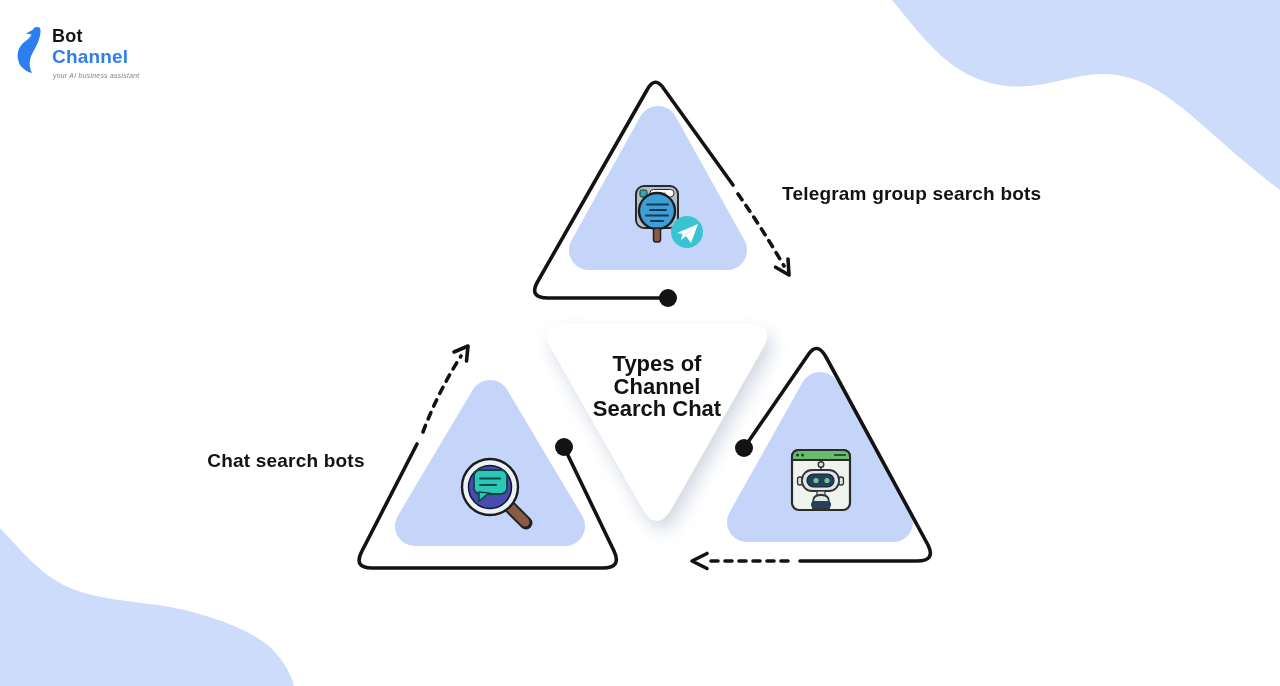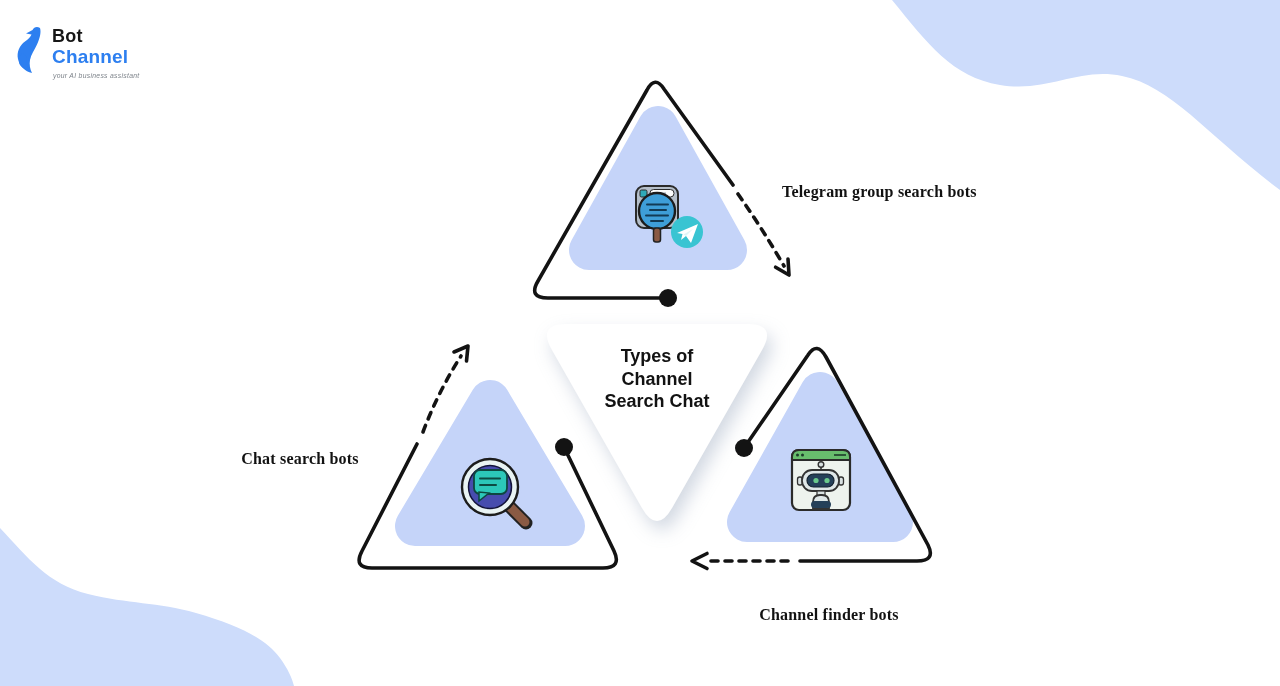--- a/index.html
+++ b/index.html
@@ -6,24 +6,24 @@
     --accent_blue:#2d7ff0;
     --triangle_fill:#c5d4f9;
     --blob_fill:#cddcfb;
     --outline_black:#131313;
     --teal:#39c4d2;
   }
   html,body{margin:0;padding:0;}
   body{font-family:"Liberation Sans",sans-serif;background:#fff;}
   .canvas{position:relative;width:1280px;height:686px;background:#ffffff;overflow:hidden;}
   .canvas svg.diagram{position:absolute;left:0;top:0;}
-  .label{position:absolute;color:#121212;font-weight:600;font-size:16px;letter-spacing:.2px;font-family:Liberation Serif, serif;}
+  .label{position:absolute;color:#121212;font-weight:600;font-size:19px;letter-spacing:.2px;}
   .label.center-align{text-align:center;}
-  .center-title{position:absolute;left:557px;top:345px;width:200px;text-align:center;
-    font-size:18px;font-weight:600;line-height:22.5px;color:#121212;}
+  .center-title{position:absolute;left:557px;top:353px;width:200px;text-align:center;
+    font-size:22px;font-weight:600;line-height:22.5px;color:#121212;}
   .logo{position:absolute;left:14px;top:24px;width:180px;height:62px;}
   .logo .penguin{position:absolute;left:2px;top:2px;}
   .logo .brand-top{position:absolute;left:38px;top:2px;font-size:18px;font-weight:bold;color:#161616;letter-spacing:.2px;}
   .logo .brand-bottom{position:absolute;left:38px;top:22px;font-size:19px;font-weight:bold;color:var(--accent_blue);letter-spacing:.2px;}
   .logo .tagline{position:absolute;left:39px;top:48px;font-size:6.8px;font-style:italic;color:#7c8289;letter-spacing:.3px;}
 </style>
 </head>
 <body>
 
 <div class="canvas">
@@ -118,23 +118,22 @@
   </svg>
 
   <div class="center-title">
     <div>Types of</div>
     <div>Channel</div>
     <div>Search Chat</div>
   </div>
 
   <div class="label" style="left:782px;top:183px;width:260px;">Telegram group search bots</div>
 
-  <div class="label center-align" style="left:214px;top:450px;width:172px;">Chat search bots</div>
+  <div class="label center-align" style="left:200px;top:450px;width:172px;">Chat search bots</div>
 
-  <div class="label center-align" style="left:729px;top:606px;width:200px;">Channel finder bots</div>
 
   <div class="logo">
     <svg class="penguin" width="32" height="48" viewBox="0 0 32 48">
       <path fill="#2d7ff0" d="M24,2 C21,0 18,1 16.5,4 L10,7.5 L15.5,8.5 C14.5,11 12.5,13 9,15.5 C3.5,19.5 0.5,26 2,33 C3.5,40 9,45.5 16,47 C14,43 13.2,38.5 14,34 C15,28.5 18.5,24 21,18.5 C23.5,13 25.5,6.5 24,2 Z"></path>
       <path fill="#2d7ff0" d="M6,27 C3,30 2,35 4,39 C6.5,42.5 10,44 13,44 C10.5,40 9.5,35 10.5,30.5 Z"></path>
     </svg>
     <span class="brand-top">Bot</span>
     <span class="brand-bottom">Channel</span>
     <span class="tagline">your AI business assistant</span>
   </div>

